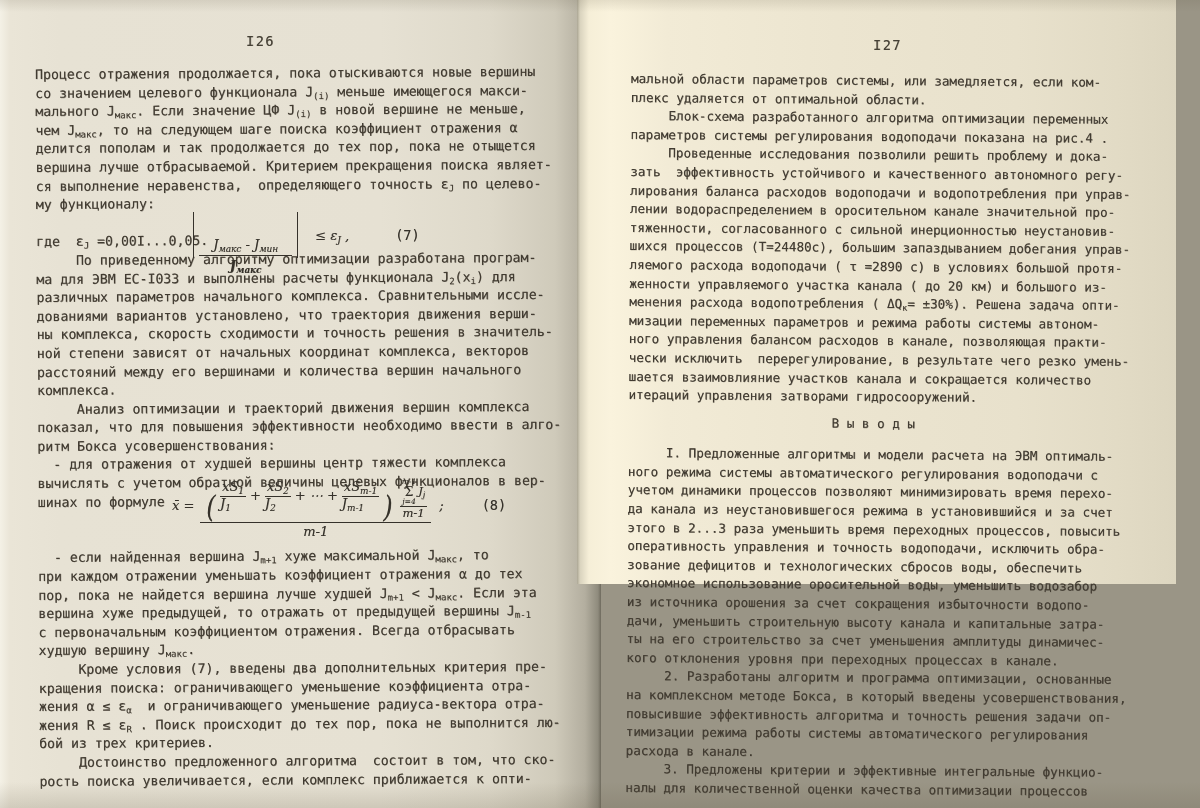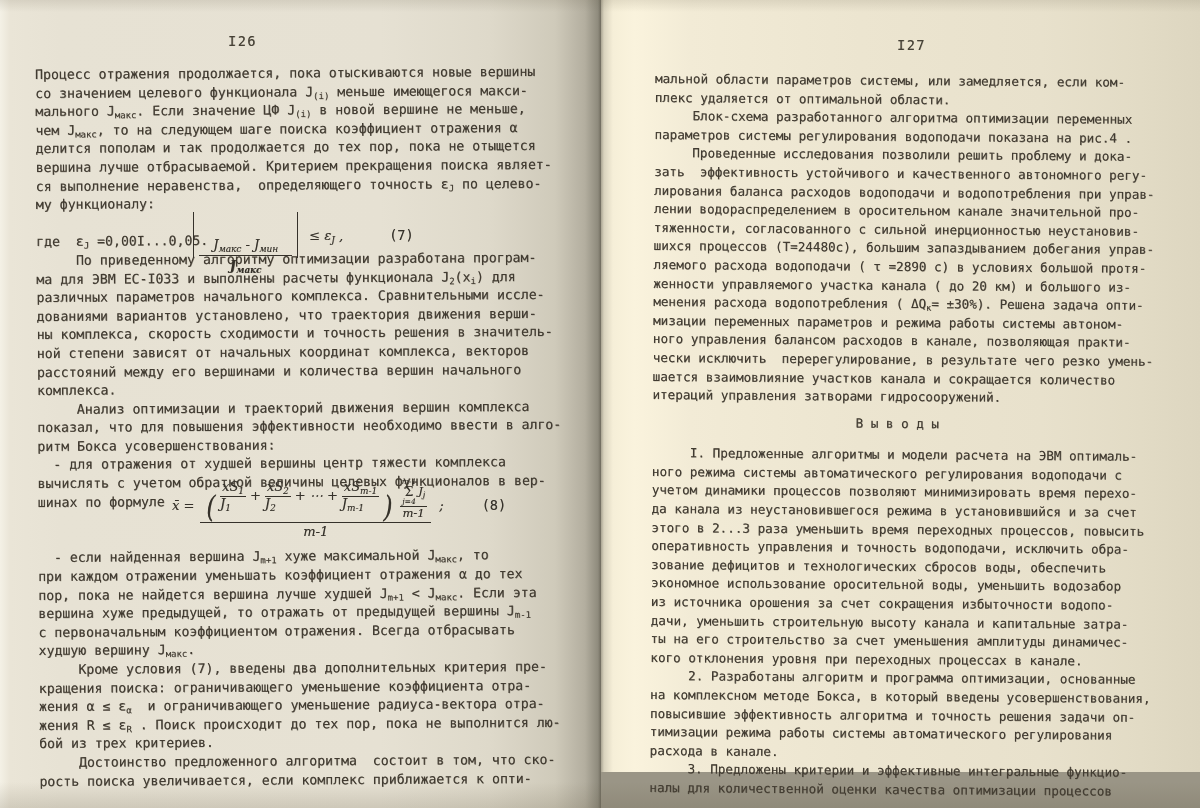--- a/index.html
+++ b/index.html
@@ -12,21 +12,21 @@
 
   
   .page-left{
     position:absolute;left:0;top:0;width:601px;height:808px;
     background:linear-gradient(90deg,
       #f4f1e6 0px,#eae5d7 10px,#e7e2d4 60px,#e6e1d3 380px,
       #ded9ca 490px,#cfcaba 555px,#b3ae9f 585px,#8f8b7d 598px,#6f6b5e 601px);
   }
   
   .page-right{
-    position:absolute;left:601px;top:0;width:599px;height:772px;
+    position:absolute;left:577px;top:0;width:599px;height:584px;
     background:linear-gradient(90deg,
       #aaa593 0px,#d9d3be 3px,#f6efd8 12px,#faf3dd 34px,#f2ebd6 90px,
       #ece5d0 260px,#e8e1cc 440px,#e2dbc5 540px,#ddd6c0 599px);
   }
   .vignette-top{position:absolute;left:0;top:0;width:100%;height:12px;
     background:linear-gradient(180deg,rgba(100,92,72,.14),rgba(100,92,72,0));pointer-events:none;}
   .vignette-bottom{position:absolute;left:0;bottom:0;width:100%;height:26px;
     background:linear-gradient(0deg,rgba(95,86,64,.18),rgba(95,86,64,0));pointer-events:none;}
 
   
@@ -35,35 +35,35 @@
   .page-left .content{left:35px;top:66px;width:560px;font-size:13.2px;line-height:18.6px;
     transform:rotate(-0.35deg);transform-origin:top left;}
   .page-right .content{left:54px;top:70px;width:520px;font-size:12.6px;line-height:18.6px;
     transform:rotate(0.45deg);transform-origin:top left;}
   .tline{white-space:pre;height:18.6px;}
   .tline.blank{visibility:hidden;}
   sub{font-size:.68em;vertical-align:-0.3em;line-height:0;}
 
   .pagenum{position:absolute;font-size:13.5px;letter-spacing:1.5px;color:#454035;
     text-shadow:0.4px 0.3px 0.6px rgba(65,59,49,.5);}
-  .page-left .pagenum{left:228px;top:33px;}
+  .page-left .pagenum{left:246px;top:33px;}
   .page-right .pagenum{left:296px;top:37px;}
 
   .heading{text-align:center;margin-top:8px;margin-bottom:13px;width:490px;}
 
   
   .formula{position:absolute;display:flex;align-items:center;
     font-family:"DejaVu Serif",serif;font-style:italic;font-size:13px;color:#35312a;
     text-shadow:0.3px 0.3px 0.4px rgba(53,49,42,.5);}
   .f7{left:188px;top:197px;}
   .vbar{display:inline-block;width:1.3px;height:46px;background:#35312a;margin:0 5px;}
   .frac{display:inline-flex;flex-direction:column;align-items:center;}
   .frac .num{border-bottom:1.2px solid #35312a;padding:0 14px 3px;margin-top:40px;}
   .frac .den{padding-top:2px;font-weight:bold;}
-  .f7 .rel{margin-left:6px;}
+  .f7 .rel{margin-left:12px;}
   .fnum{font-style:normal;margin-left:46px;font-family:"DejaVu Sans Mono",monospace;font-size:13.5px;}
 
   .f8{left:172px;top:472px;}
   .bigfrac{display:inline-flex;flex-direction:column;align-items:center;margin-left:6px;}
   .bigfrac .bnum{display:flex;align-items:flex-end;border-bottom:1.2px solid #35312a;padding:0 4px 2px;}
   .bigfrac .bden{padding-top:1px;}
   .frac2{display:inline-flex;flex-direction:column;align-items:flex-start;margin:8px 2px;font-size:13px;line-height:1.15;}
   .frac2 .n{border-bottom:1px solid #35312a;padding:0 2px 1px;}
   .paren{font-size:30px;font-weight:300;line-height:0.9;margin:0 1px;transform:scaleX(.8);}
   .plus{margin:0 2px;align-self:center;}

